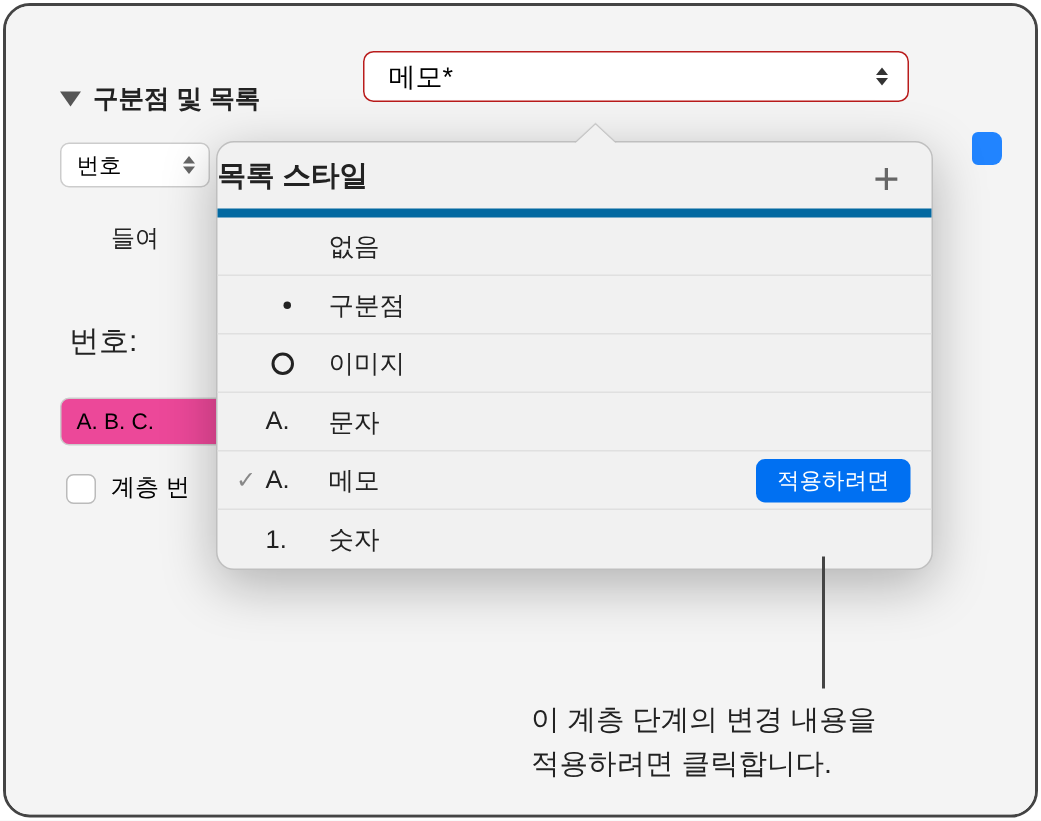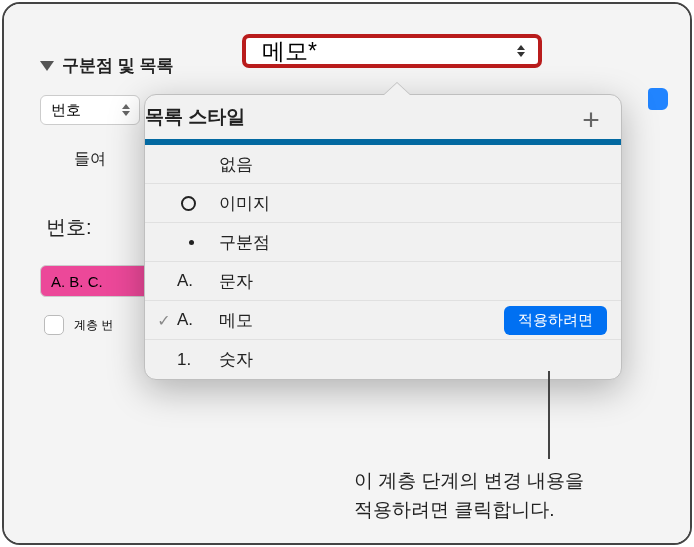--- a/index.html
+++ b/index.html
@@ -136,30 +136,30 @@
       height: 20px;
       border: 1px solid #bbb;
       border-radius: 5px;
       background: #fff;
     }
     
     .memo-button {
       position: absolute;
       top: 30px;
       left: 238px;
-      width: 300px;
+      width: 364px;
       height: 34px;
       background: #fff;
-      border: 4px solid #b91c1c;
+      border: 1px solid #b91c1c;
       border-radius: 7px;
       display: flex;
       align-items: center;
       justify-content: space-between;
       padding: 0 10px 0 16px;
-      font-size: 23px;
+      font-size: 18px;
     }
     .memo-button .select-chevrons::before { border-bottom-color: #333; }
     .memo-button .select-chevrons::after { border-top-color: #333; }
     
     .popover {
       position: absolute;
       top: 90px;
       left: 140px;
       width: 478px;
       background: #f1f1f1;
@@ -316,21 +316,21 @@
       <div class="label-indent">들여</div>
 
       <div class="label-numbering">번호:</div>
 
       <div class="abc-box">
         <span>A. B. C.</span>
       </div>
 
       <div class="checkbox-row">
         <div class="checkbox"></div>
-        <span style="font-size:12px;">계층 번</span>
+        <span style="font-size:16px;">계층 번</span>
       </div>
     </div>
 
     <div class="memo-button">
       <span>메모*</span>
       <span class="select-chevrons"></span>
     </div>
 
     <div class="blue-edge"></div>
 
@@ -344,30 +344,30 @@
       </div>
       <div class="list-body">
         <div class="list-row">
           <span class="check-col"></span>
           <span class="preview-col"></span>
           <span class="label-col">없음</span>
         </div>
         <div class="list-row">
           <span class="check-col"></span>
           <span class="preview-col">
+              <span class="bullet-dot"></span>
+            </span>
+          <span class="label-col">구분점</span>
+        </div>
+        <div class="list-row">
+          <span class="check-col"></span>
+          <span class="preview-col">
               <span class="circle-mark"></span>
             </span>
           <span class="label-col">이미지</span>
-        </div>
-        <div class="list-row">
-          <span class="check-col"></span>
-          <span class="preview-col">
-              <span class="bullet-dot"></span>
-            </span>
-          <span class="label-col">구분점</span>
         </div>
         <div class="list-row">
           <span class="check-col"></span>
           <span class="preview-col">A.</span>
           <span class="label-col">문자</span>
         </div>
         <div class="list-row">
           <span class="check-col">✓</span>
           <span class="preview-col">A.</span>
           <span class="label-col">메모</span>

